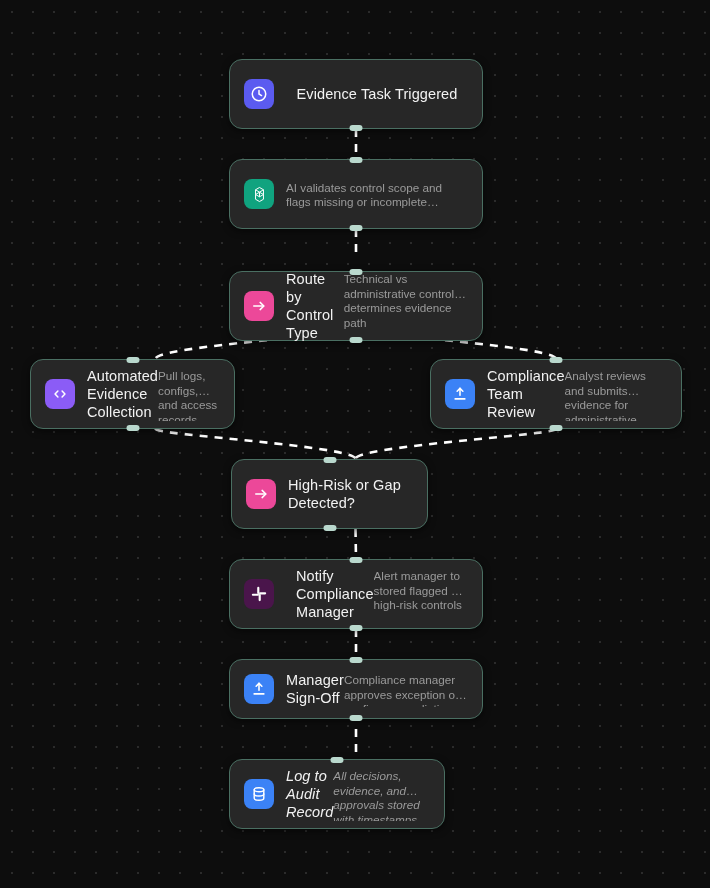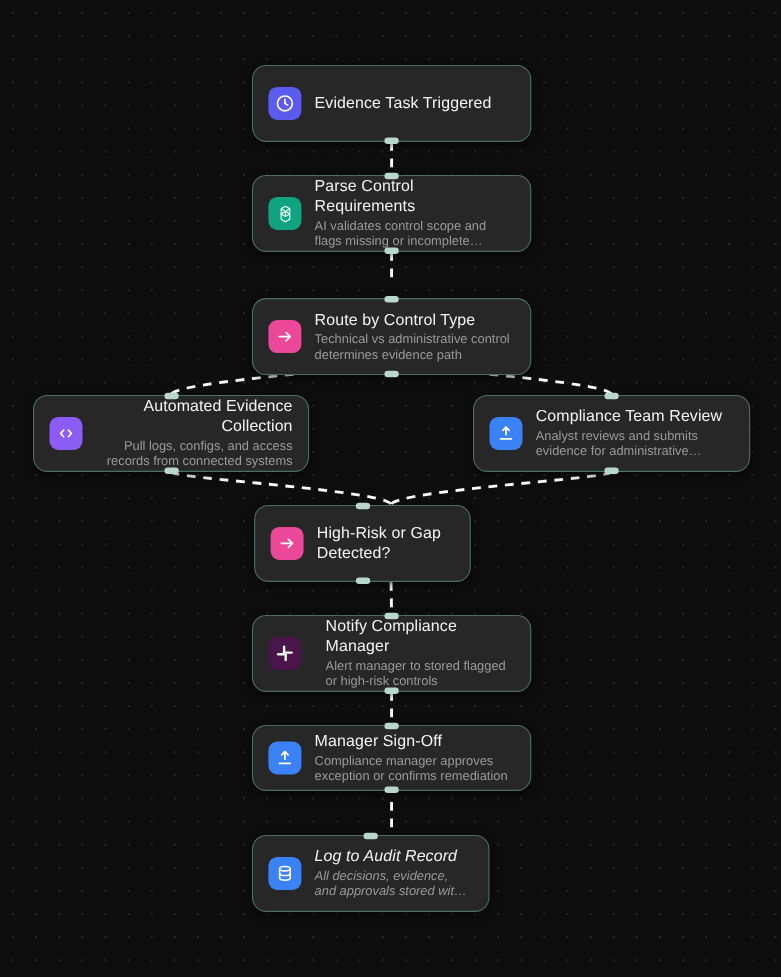--- a/index.html
+++ b/index.html
@@ -48,21 +48,20 @@
     border-radius: 8px;
     display: flex;
     align-items: center;
     justify-content: center;
   }
   .node-icon svg { display: block; }
   .node-text {
     flex: 1 1 auto;
     min-width: 0;
     display: flex;
-    flex-direction: column;
     justify-content: center;
   }
   .node-title {
     color: #f2f2f2;
     font-size: 14.5px;
     line-height: 18px;
     letter-spacing: 0.1px;
     white-space: normal;
   }
   .node-desc {
@@ -126,39 +125,38 @@
         <div class="handle top"></div>
         <div class="handle bottom"></div>
         <div class="node-icon" style="background: rgb(16, 163, 127);">
           <svg width="19" height="19" viewBox="0 0 24 24" fill="none" stroke="#ffffff" stroke-width="1.25" stroke-linejoin="round">
             <path d="M12 3.1 17 6v6l-5 2.9L7 12V6z"></path>
             <path d="M12 9.1 17 12v6l-5 2.9L7 18v-6z"></path>
             <path d="M7 6 12 9.1M17 6l-5 3.1M12 14.9V9.1"></path>
           </svg>
         </div>
         <div class="node-text">
-          <div class="node-title">Parse Control Requirements</div>
           <div class="node-desc clamp2">AI validates control scope and flags missing or incomplete evidence</div>
         </div>
       </div>
       <div class="node" style="left: 229px; top: 259px; width: 254px; height: 70px; margin-top: 12px;">
         <div class="handle top"></div>
         <div class="handle bottom"></div>
         <div class="node-icon" style="background: rgb(236, 72, 153);">
           <svg width="18" height="18" viewBox="0 0 24 24" fill="none" stroke="#ffffff" stroke-width="2" stroke-linecap="round" stroke-linejoin="round">
             <path d="M5 12h13"></path>
             <path d="M13.5 7.2 18.5 12l-5 4.8"></path>
           </svg>
         </div>
         <div class="node-text">
           <div class="node-title">Route by Control Type</div>
           <div class="node-desc clamp2">Technical vs administrative control determines evidence path</div>
         </div>
       </div>
-      <div class="node" style="left: 30px; top: 359px; width: 251px; height: 70px; text-align: right;">
+      <div class="node" style="left: 30px; top: 359px; width: 205px; height: 70px;">
         <div class="handle top"></div>
         <div class="handle bottom"></div>
         <div class="node-icon" style="background: rgb(139, 92, 246);">
           <svg width="18" height="18" viewBox="0 0 24 24" fill="none" stroke="#ffffff" stroke-width="2" stroke-linecap="round" stroke-linejoin="round">
             <path d="M9.2 8 5.4 12l3.8 4"></path>
             <path d="M14.8 8l3.8 4-3.8 4"></path>
           </svg>
         </div>
         <div class="node-text">
           <div class="node-title">Automated Evidence Collection</div>

